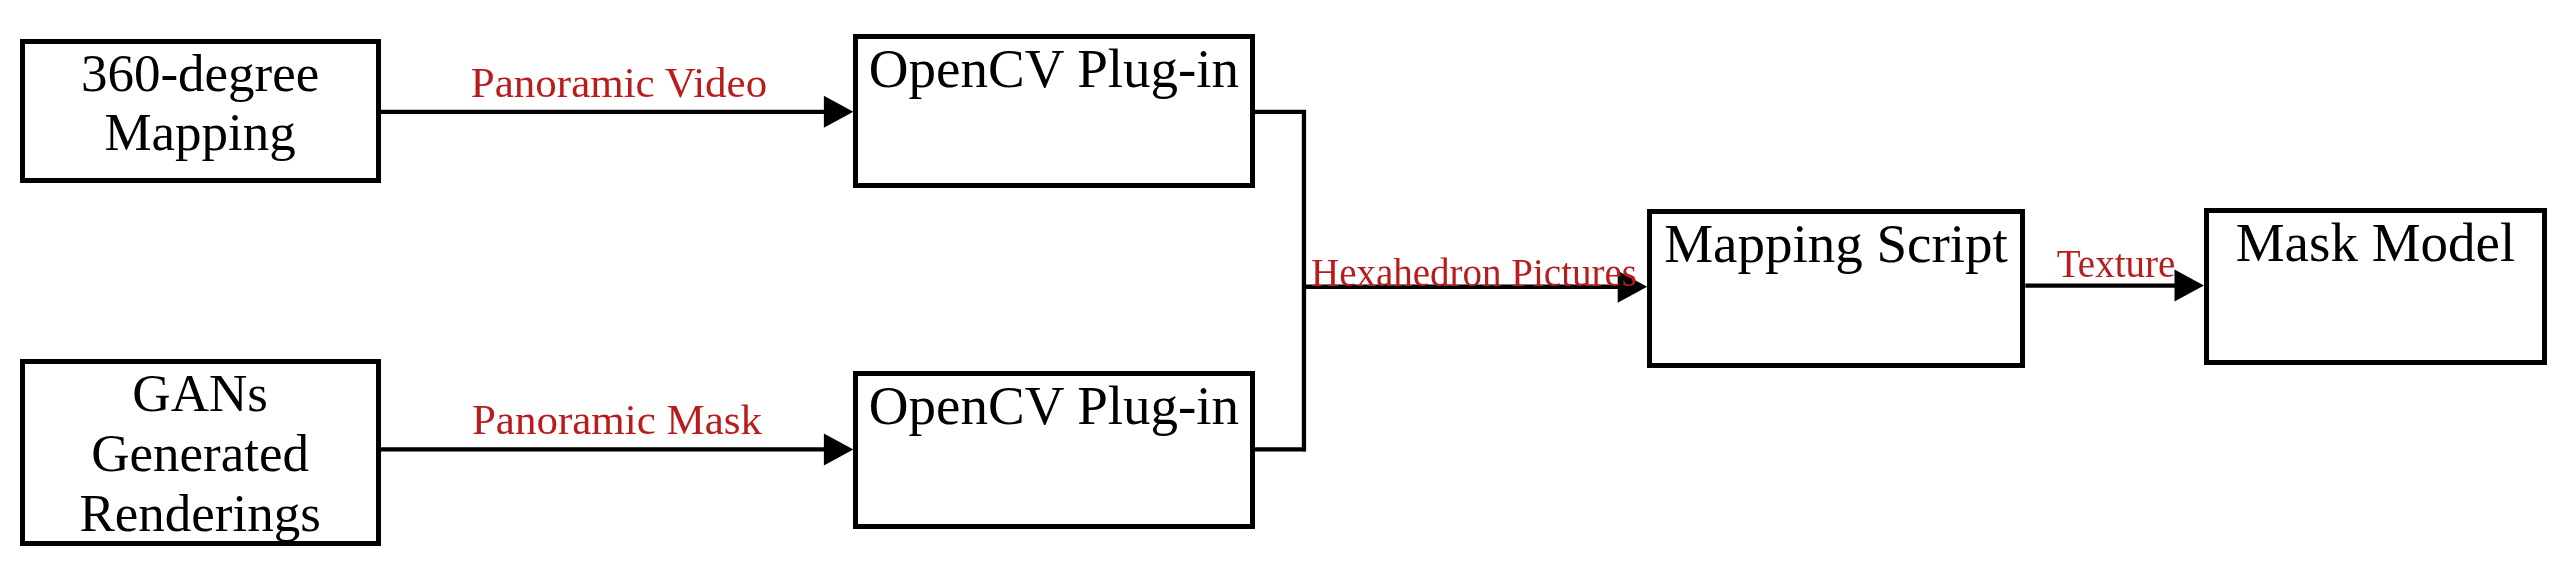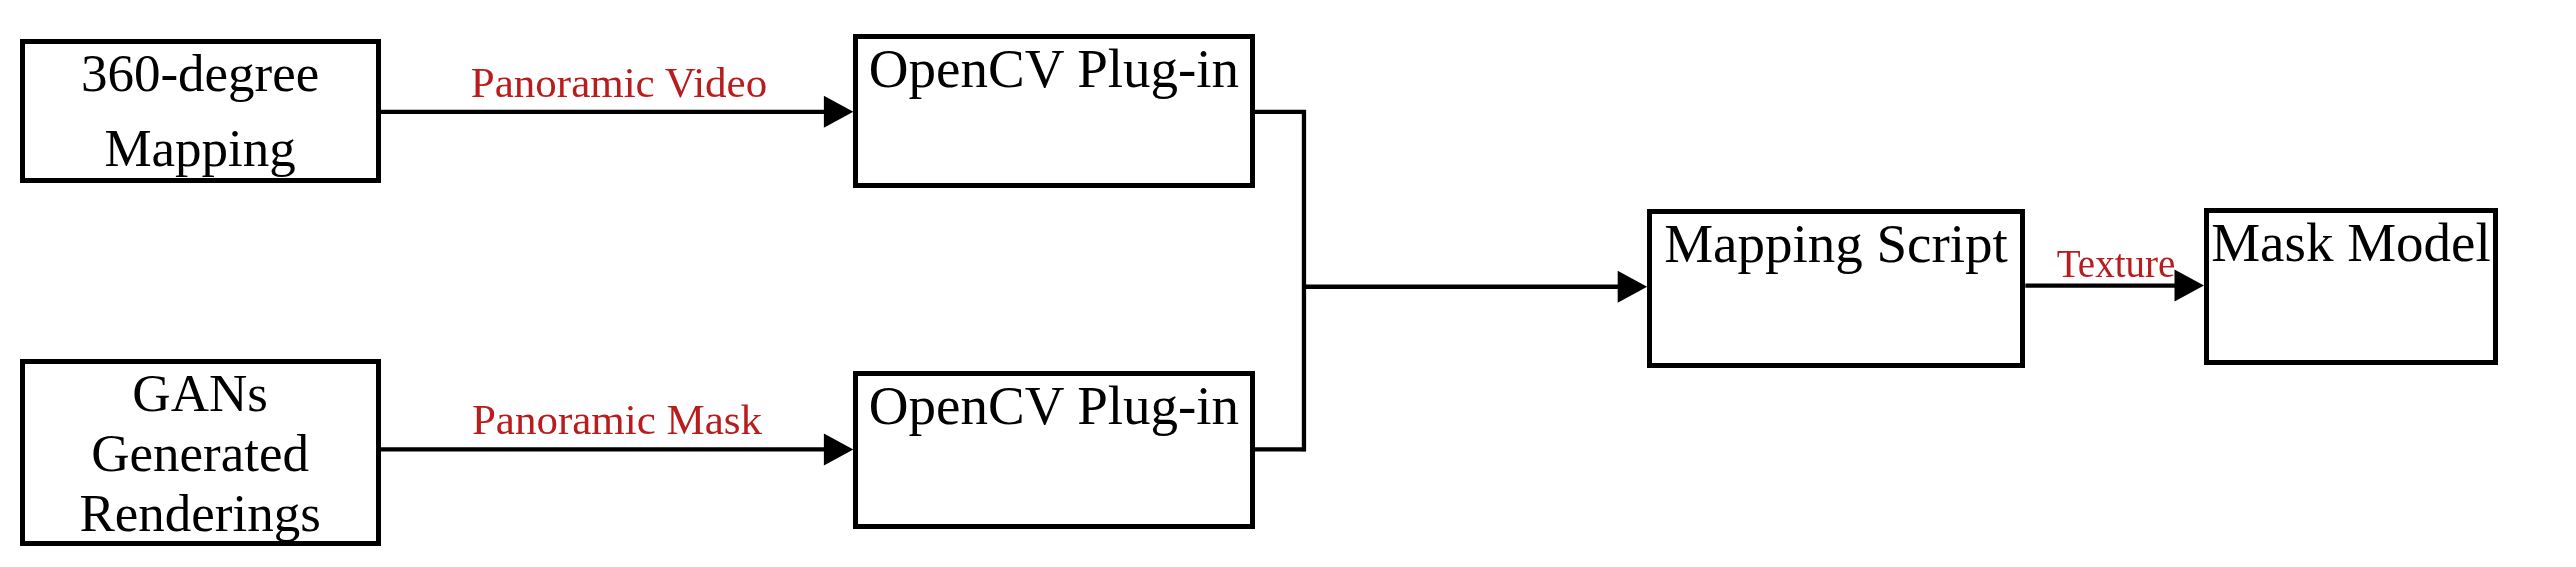--- a/index.html
+++ b/index.html
@@ -27,21 +27,21 @@
     height: 568px;
   }
   .node {
     position: absolute;
     box-sizing: border-box;
     border: 5.5px solid #000000;
     background: #ffffff;
     display: flex;
     flex-direction: column;
     align-items: center;
-    justify-content: space-between;
+    justify-content: flex-start;
     text-align: center;
     font-family: "Liberation Serif", "DejaVu Serif", serif;
     color: #000000;
   }
   .node .line {
     white-space: nowrap;
   }
   .node-camera {
     left: 19.6px; top: 39px; width: 361px; height: 144px;
     font-size: 53px; line-height: 1.12;
@@ -56,21 +56,21 @@
   }
   .node-opencv-bottom {
     left: 853px; top: 371px; width: 402px; height: 158px;
     font-size: 55px; line-height: 1.1;
   }
   .node-mapping {
     left: 1647px; top: 209px; width: 378px; height: 159px;
     font-size: 55px; line-height: 1.1;
   }
   .node-mask {
-    left: 2204px; top: 208px; width: 294px; height: 157px;
+    left: 2204px; top: 208px; width: 343px; height: 157px;
     font-size: 55px; line-height: 1.1;
   }
   .edge-label {
     position: absolute;
     font-family: "Liberation Serif", "DejaVu Serif", serif;
     color: #b91c1c;
     line-height: 1;
     white-space: nowrap;
     margin-top: 16px;
   }
@@ -145,17 +145,18 @@
   </div>
 
   <div class="node node-mask">
     <div class="line">Mask Model</div>
   </div>
 
   <div class="edge-label label-panoramic-video">Panoramic Video</div>
 
   <div class="edge-label label-panoramic-image">Panoramic Mask</div>
 
+  <div class="edge-label label-hexahedron">Hexahedron Pictures</div>
 
   <div class="edge-label label-texture">Texture</div>
 
 </div>
 
 
 </body></html>

